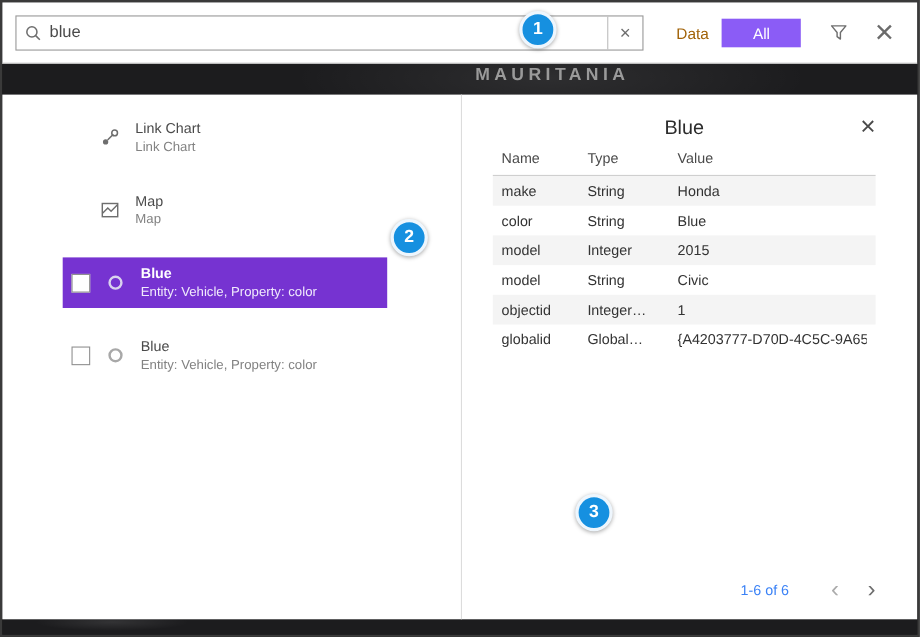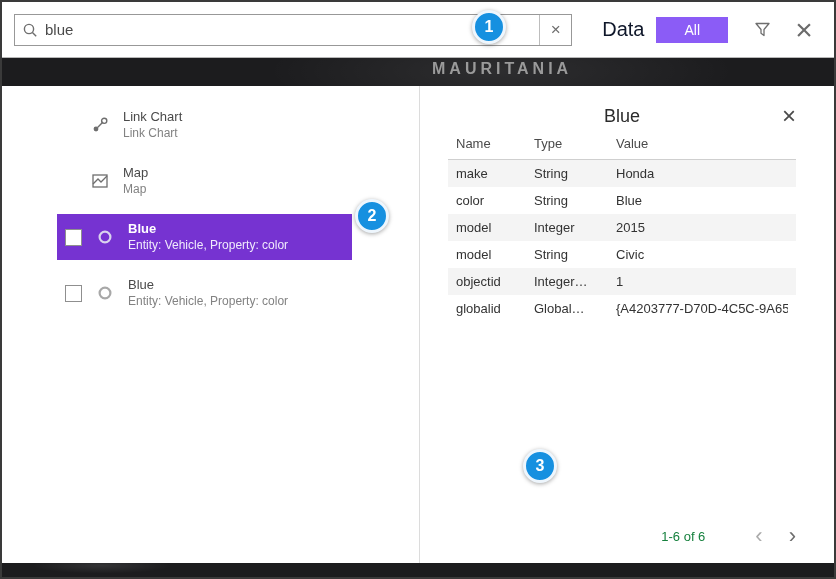--- a/index.html
+++ b/index.html
@@ -37,21 +37,21 @@
     flex:1; height:32px; border:1px solid #989898; background:#fff;
     display:flex; align-items:center; margin-right:18px;
   }
   .search-box .mag { width:30px; display:flex; justify-content:center; }
   .search-query { flex:1; font-size:15px; color:#4a4a4a; }
   .clear-btn {
     width:32px; height:100%; border:none; border-left:1px solid #bdbdbd;
     background:transparent; font-size:17px; color:#6e6e6e; cursor:pointer;
   }
   .segments { display:flex; align-items:center; margin-right:16px; }
-  .seg-data { font-size:20px; color:#0f172a; padding:5px 12px; cursor:pointer; }
+  .seg-data { font-size:14px; color:#a16207; padding:5px 12px; cursor:pointer; }
   .seg-all  { font-size:14px; color:#fff; background:#8b5cf6; padding:5px 28px; cursor:pointer; }
   .iconbtn { background:none; border:none; cursor:pointer; display:flex; align-items:center; justify-content:center; }
   .funnel-btn { width:36px; height:36px; margin-right:6px; }
   .close-search-btn { width:36px; height:36px; font-size:30px; font-weight:300; color:#6b6b6b; line-height:1; }
 
   
   .panel {
     position:absolute; top:84px; left:0; right:0; bottom:14px;
     background:#fff; z-index:3; display:flex; flex-direction:column;
   }
@@ -64,21 +64,21 @@
   .checkbox {
     width:17px; height:17px; border:1px solid #8f8f8f; background:#fff; flex:0 0 17px;
   }
   .select-all-label { font-size:13px; color:#323232; margin-left:15px; }
   .header-icons { display:flex; align-items:center; gap:28px; }
 
   .panel-content { flex:1; display:flex; min-height:0; }
 
   
   .results-col { width:417px; flex:0 0 417px; padding-top:16px; }
-  .results-list { margin-left:55px; width:295px; display:flex; flex-direction:column; gap:10px; }
+  .results-list { margin-left:55px; width:295px; display:flex; flex-direction:column; gap:20px; }
   .result-item {
     display:flex; align-items:center; min-height:46px; padding:4px 8px;
     cursor:pointer;
   }
   .result-item.indent { padding-left:32px; }
   .result-item .icon-cell { width:22px; display:flex; justify-content:center; margin-right:12px; flex:0 0 22px; }
   .result-item .checkbox { margin-right:12px; }
   .result-text { display:flex; flex-direction:column; line-height:1.3; }
   .result-title { font-size:13px; color:#4a4a4a; }
   .result-sub { font-size:12px; color:#828282; }
@@ -99,21 +99,21 @@
   .attr-row { display:grid; grid-template-columns:78px 82px 1fr; padding:6px 8px; align-items:center; }
   .attr-row.head { color:#4a4a4a; border-bottom:1px solid #cfcfcf; padding-bottom:8px; }
   .attr-body .attr-row:nth-child(odd) { background:#f4f4f4; }
   .attr-body .attr-row { color:#333; }
   .attr-cell.value { white-space:nowrap; overflow:hidden; }
 
   .pagination {
     position:absolute; bottom:16px; right:38px;
     display:flex; align-items:center; gap:26px;
   }
-  .page-range { font-size:13px; color:#15803d; margin-right:24px; }
+  .page-range { font-size:13px; color:#3b82f6; margin-right:12px; }
   .page-chevron { font-size:22px; line-height:1; background:none; border:none; cursor:pointer; }
   .page-chevron.prev { color:#ababab; }
   .page-chevron.next { color:#6e6e6e; }
 
   
   .badge {
     position:absolute; width:34px; height:34px; border-radius:50%;
     background:#1690e0; border:3px solid #eef6fd;
     color:#fff; font-size:16px; font-weight:bold;
     display:flex; align-items:center; justify-content:center;

